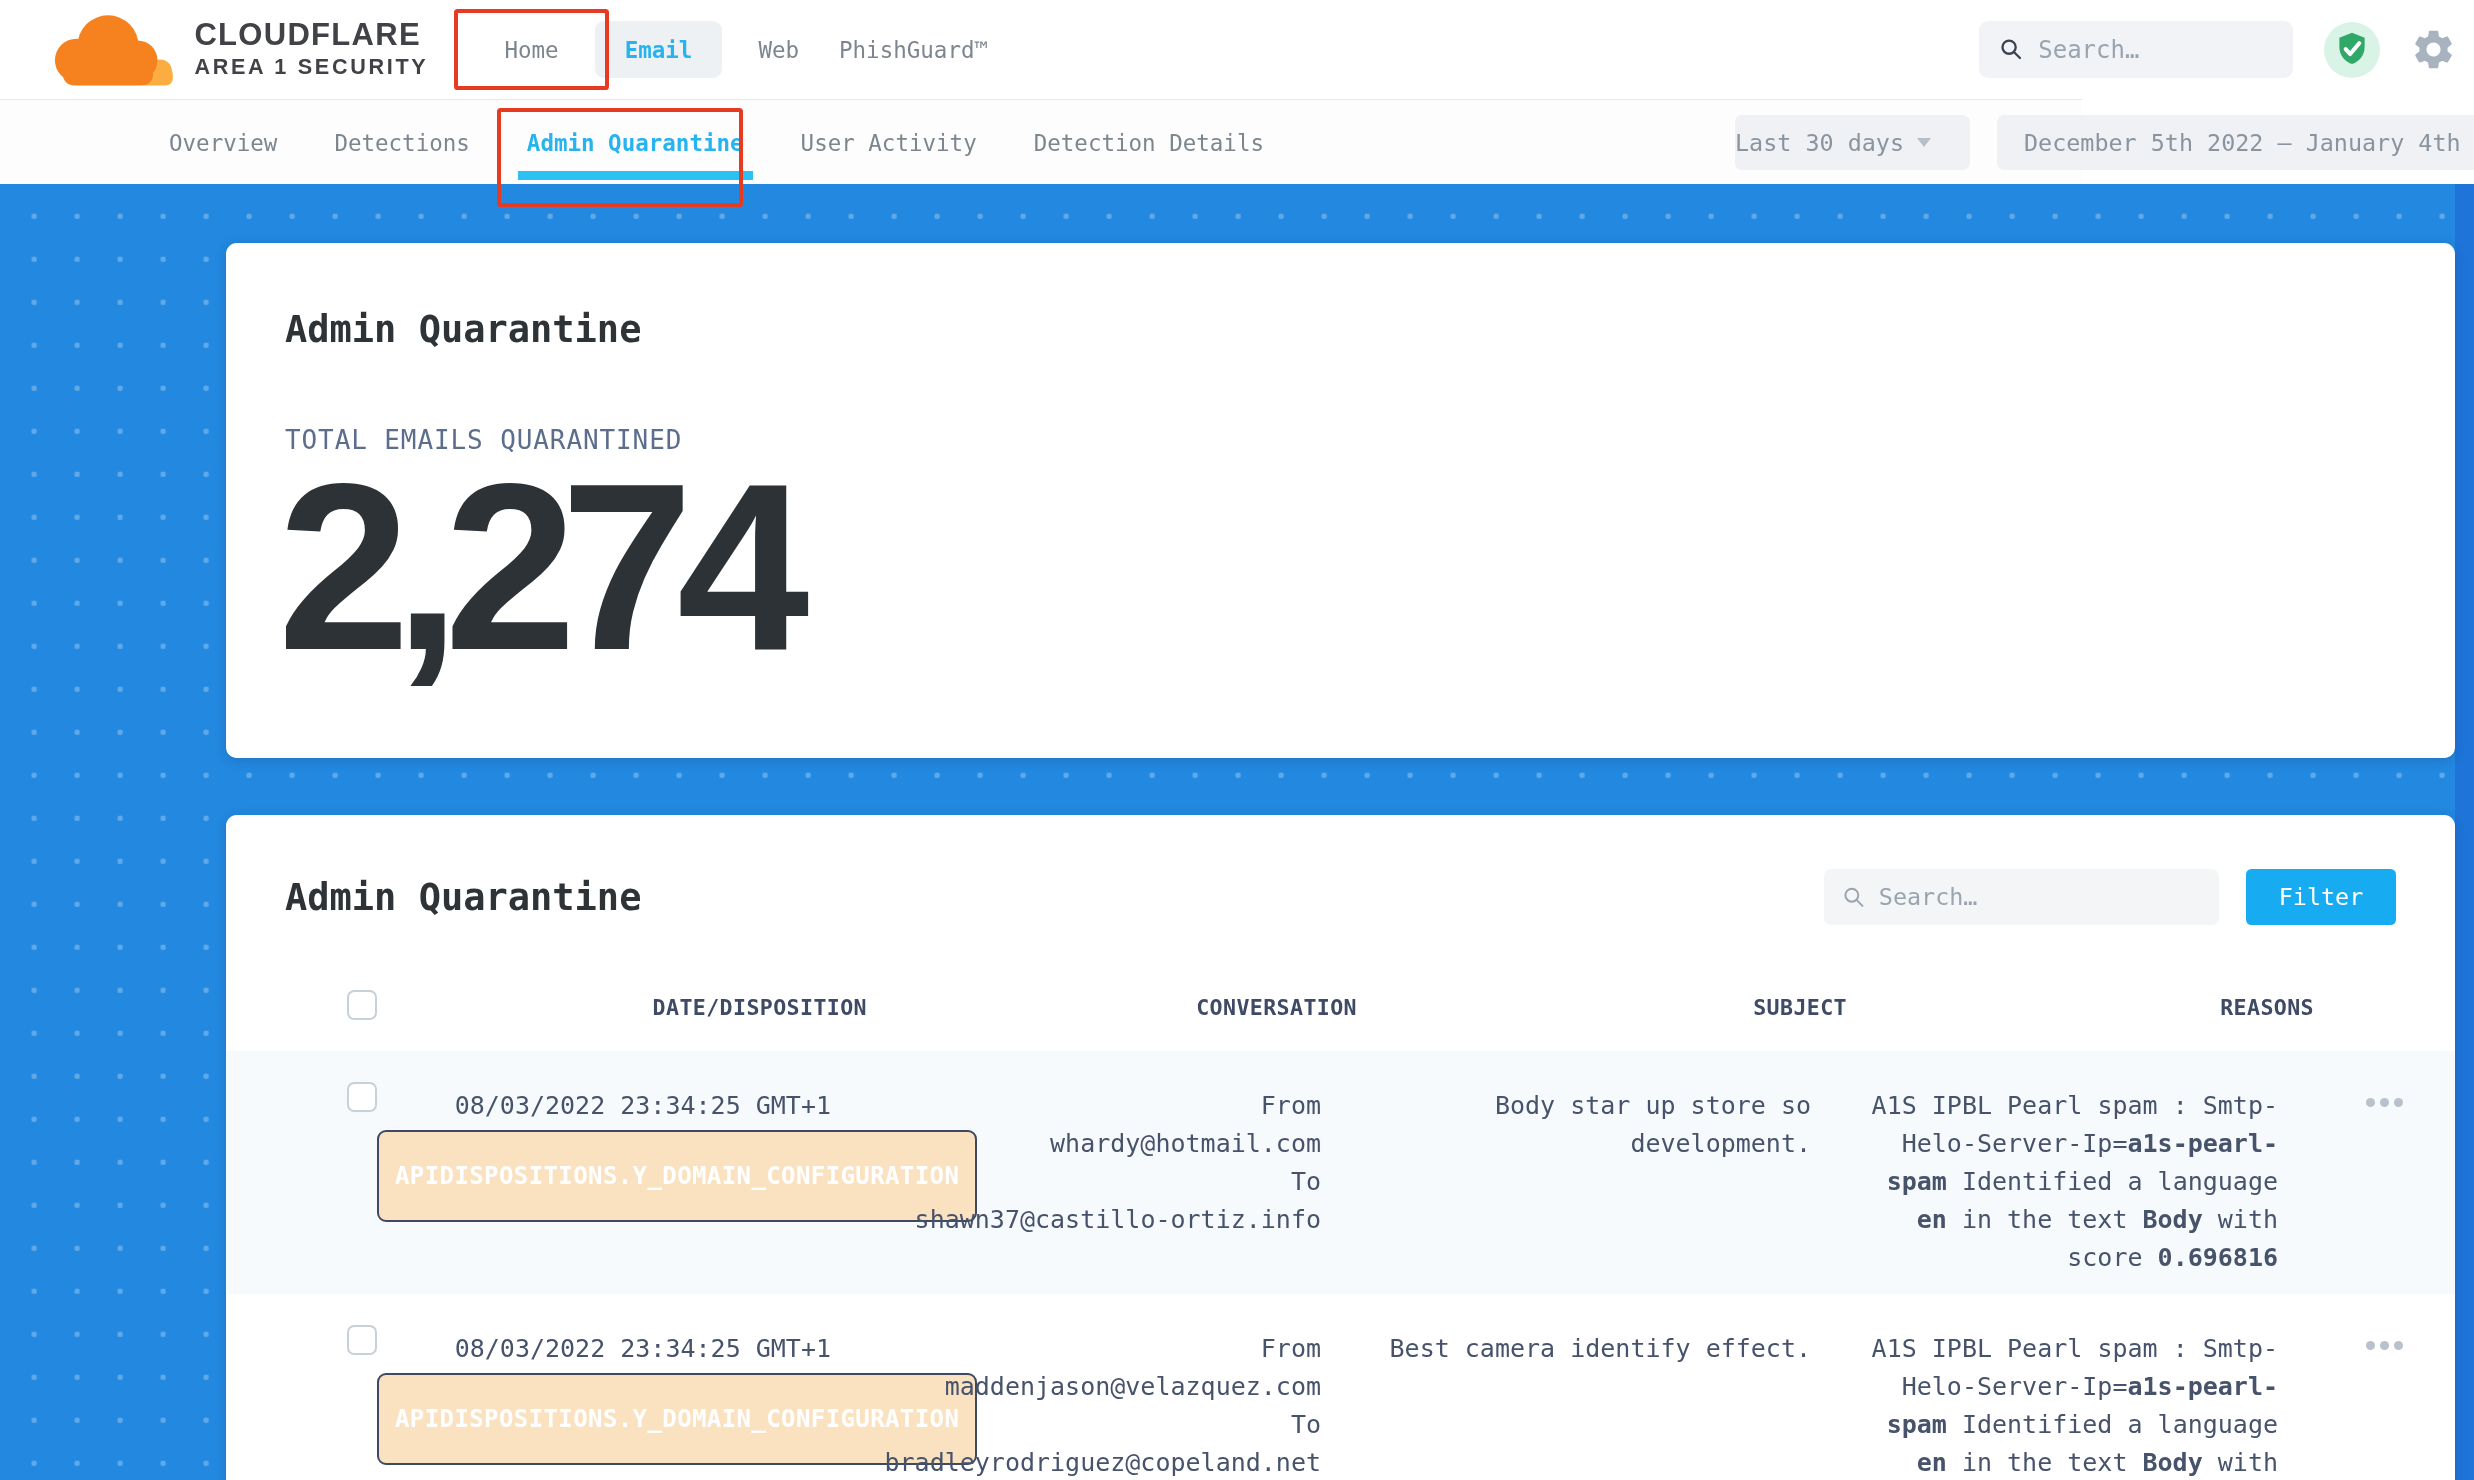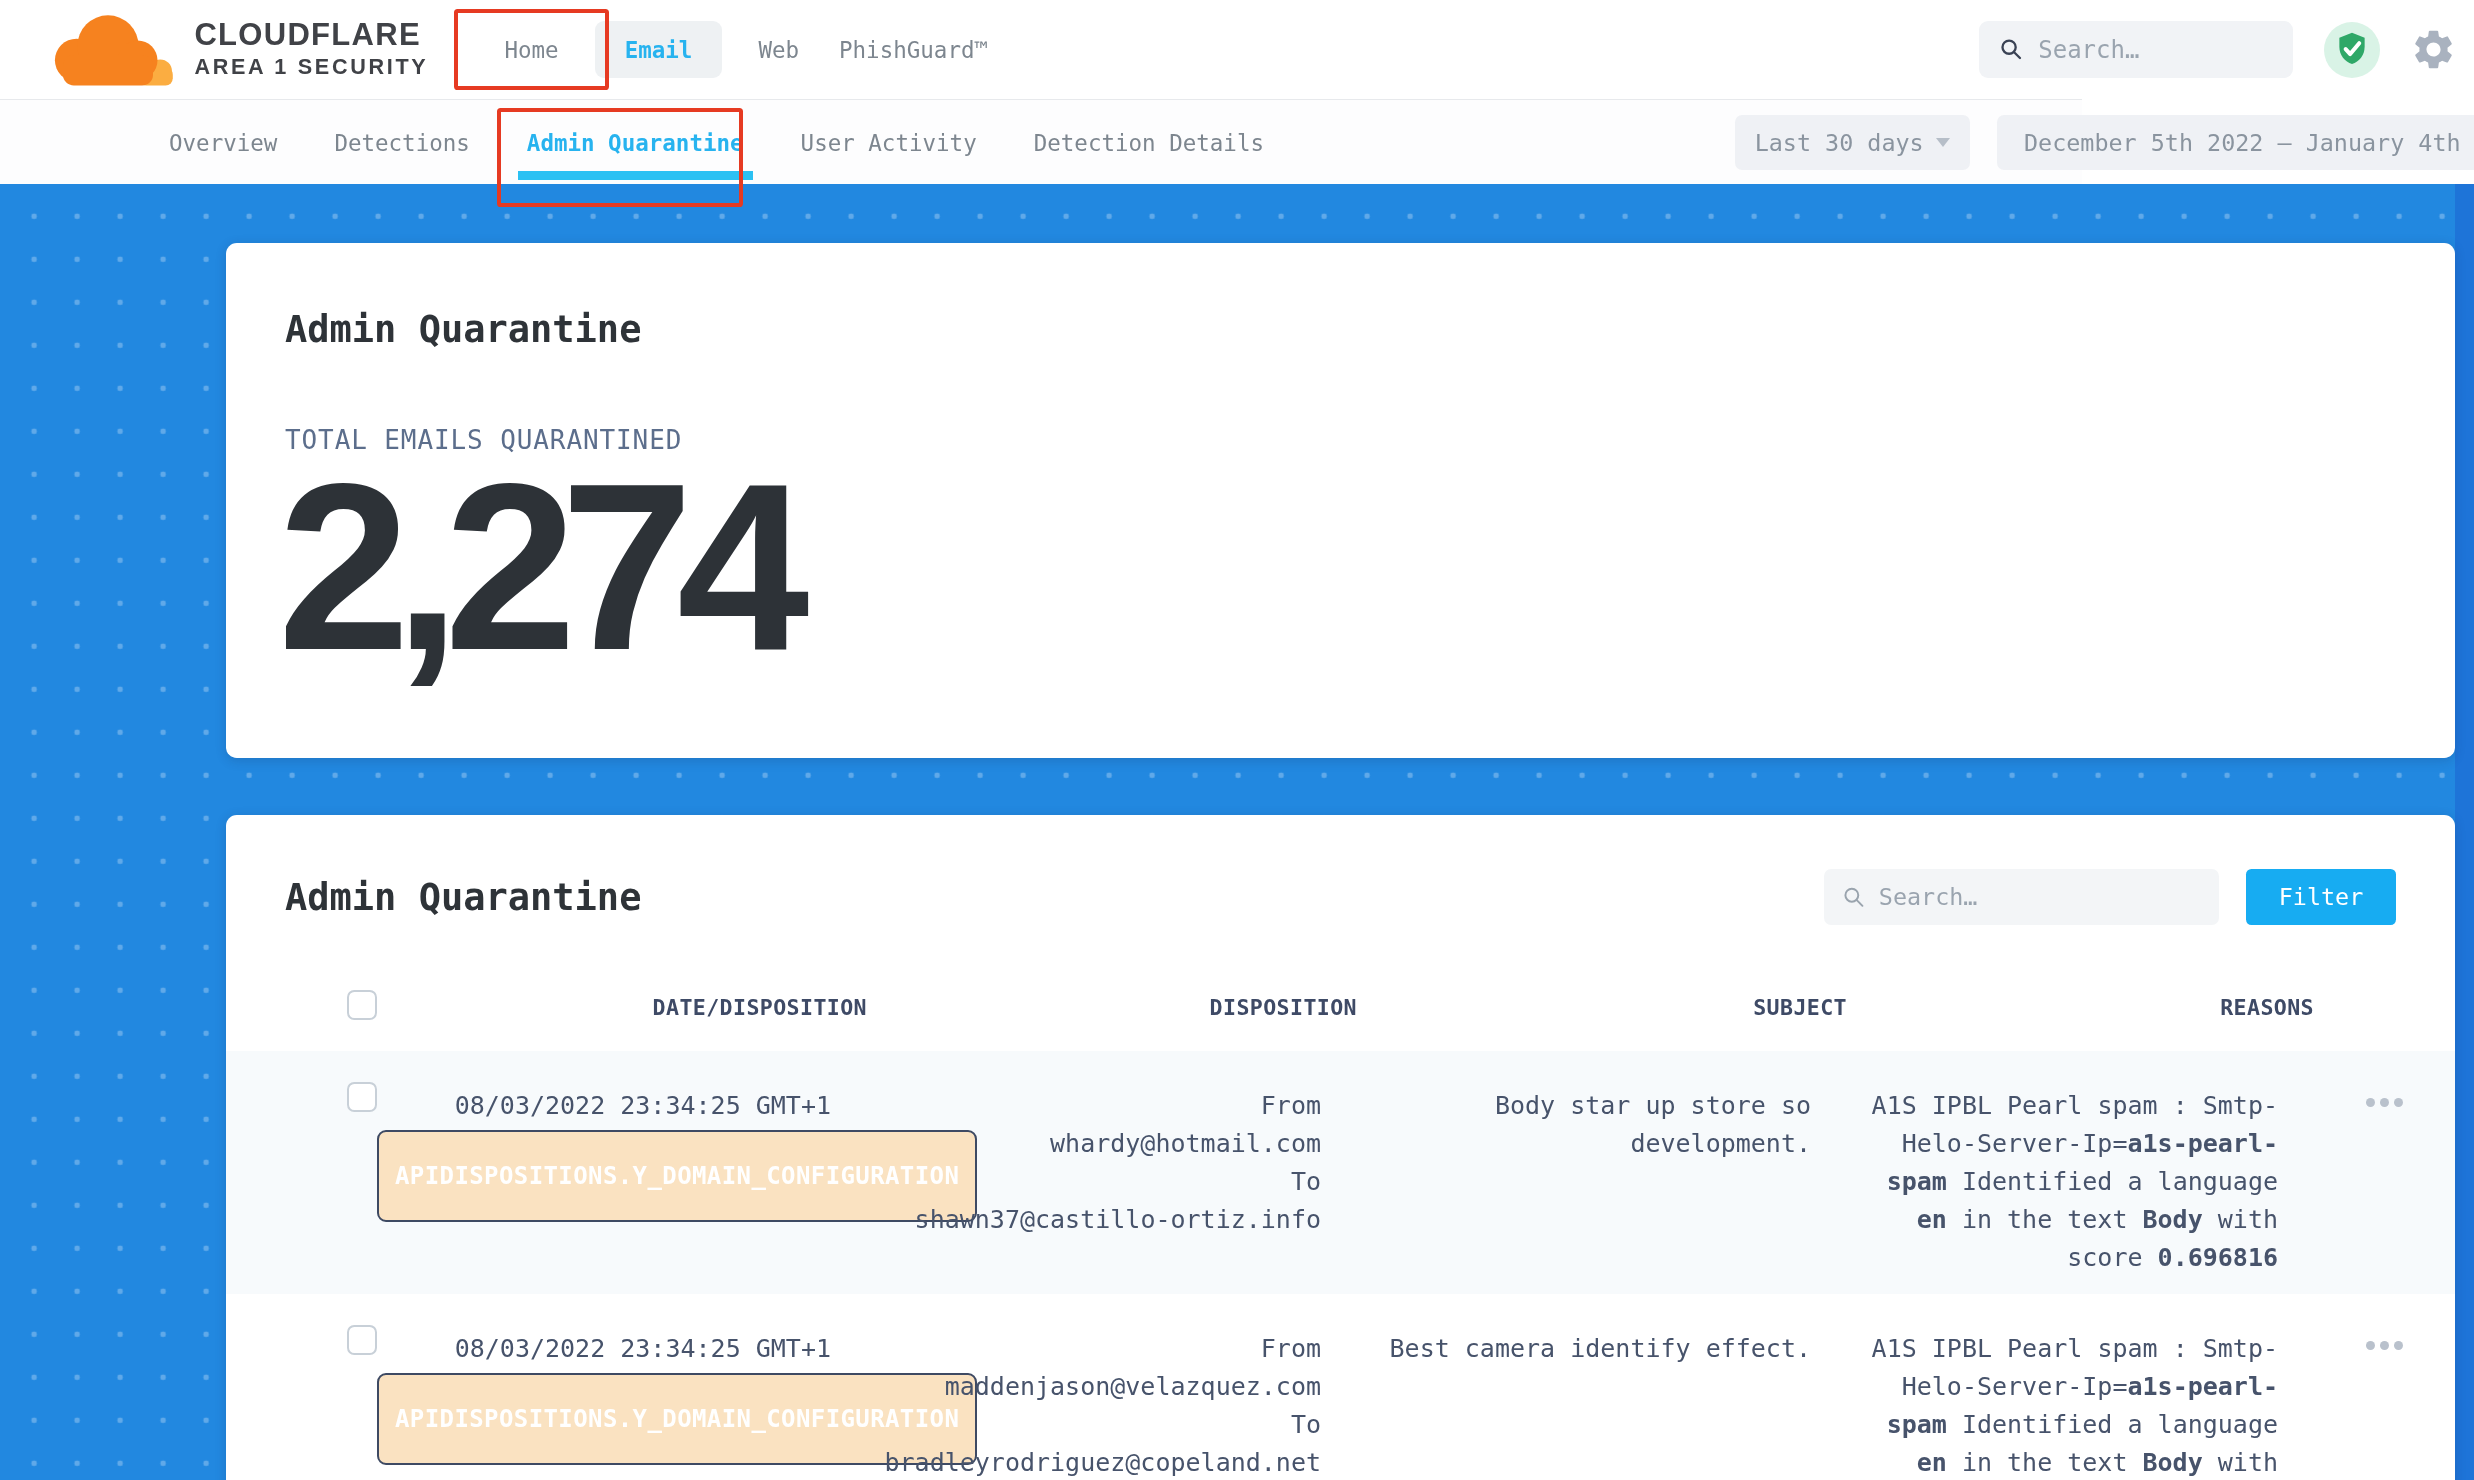--- a/index.html
+++ b/index.html
@@ -30,21 +30,21 @@
 
   
   .subnav { position:absolute; left:0; top:99px; width:2082px; height:85px; background:#FDFDFE;
             border-top:1.8px solid #E7E9EC; z-index:2; }
   .tabs { position:absolute; left:169px; top:0; height:85px; display:flex; align-items:center; gap:57px; }
   .tab { font-size:22.5px; color:#7D868F; cursor:pointer; position:relative; white-space:nowrap; }
   .tab.active { color:#27B3EF; font-weight:bold; }
   .tab.active::after { content:""; position:absolute; left:-9px; right:-9px; bottom:-24px;
                        height:9px; background:#2BC1F3; }
   .period-pill { position:absolute; left:1735px; top:15.3px; width:235px; height:55px; background:#EFF1F5;
-                 border-radius:7.2px; display:flex; align-items:center; justify-content:center; gap:12.6px;
+                 border-radius:7.2px; display:flex; align-items:center; justify-content:flex-start; gap:12.6px;
                  font-size:23.4px; color:#8A949F; cursor:pointer; }
   .chev { width:0; height:0; border-left:7.2px solid transparent; border-right:7.2px solid transparent;
           border-top:9px solid #B6BEC8; }
   .range-pill { position:absolute; left:1997px; top:15.3px; width:604px; height:55px; background:#EFF1F5;
                 border-radius:7.2px; display:flex; align-items:center; padding-left:27px;
                 font-size:23.4px; color:#8A949F; cursor:pointer; white-space:nowrap; }
 
   
   .main { position:absolute; left:0; top:184px; width:2475px; height:1296px; background:#2288E0;
           background-image:radial-gradient(circle, rgba(255,255,255,.28) 2.7px, transparent 3.1px);
@@ -188,21 +188,21 @@
             <line x1="19.5" y1="19.5" x2="27" y2="27" stroke="#9AA4AE" stroke-width="2.6" stroke-linecap="round"></line>
           </svg>
           <input type="text" placeholder="Search…" style="">
         </div>
         <button class="filter-btn">Filter</button>
       </div>
 
       <div class="trow thead-row">
         <div><span class="checkbox"></span></div>
         <div class="th">DATE/DISPOSITION</div>
-        <div class="th">DISPOSITION</div>
+        <div class="th">CONVERSATION</div>
         <div class="th">SUBJECT</div>
         <div class="th">REASONS</div>
         <div></div>
       </div>
 
       <div class="trow data-row alt">
         <div class="cell-check"><span class="checkbox"></span></div>
         <div class="cell cell-date">
           <span>08/03/2022 23:34:25 GMT+1</span>
           <span class="badge">APIDISPOSITIONS.Y_DOMAIN_CONFIGURATION</span>

